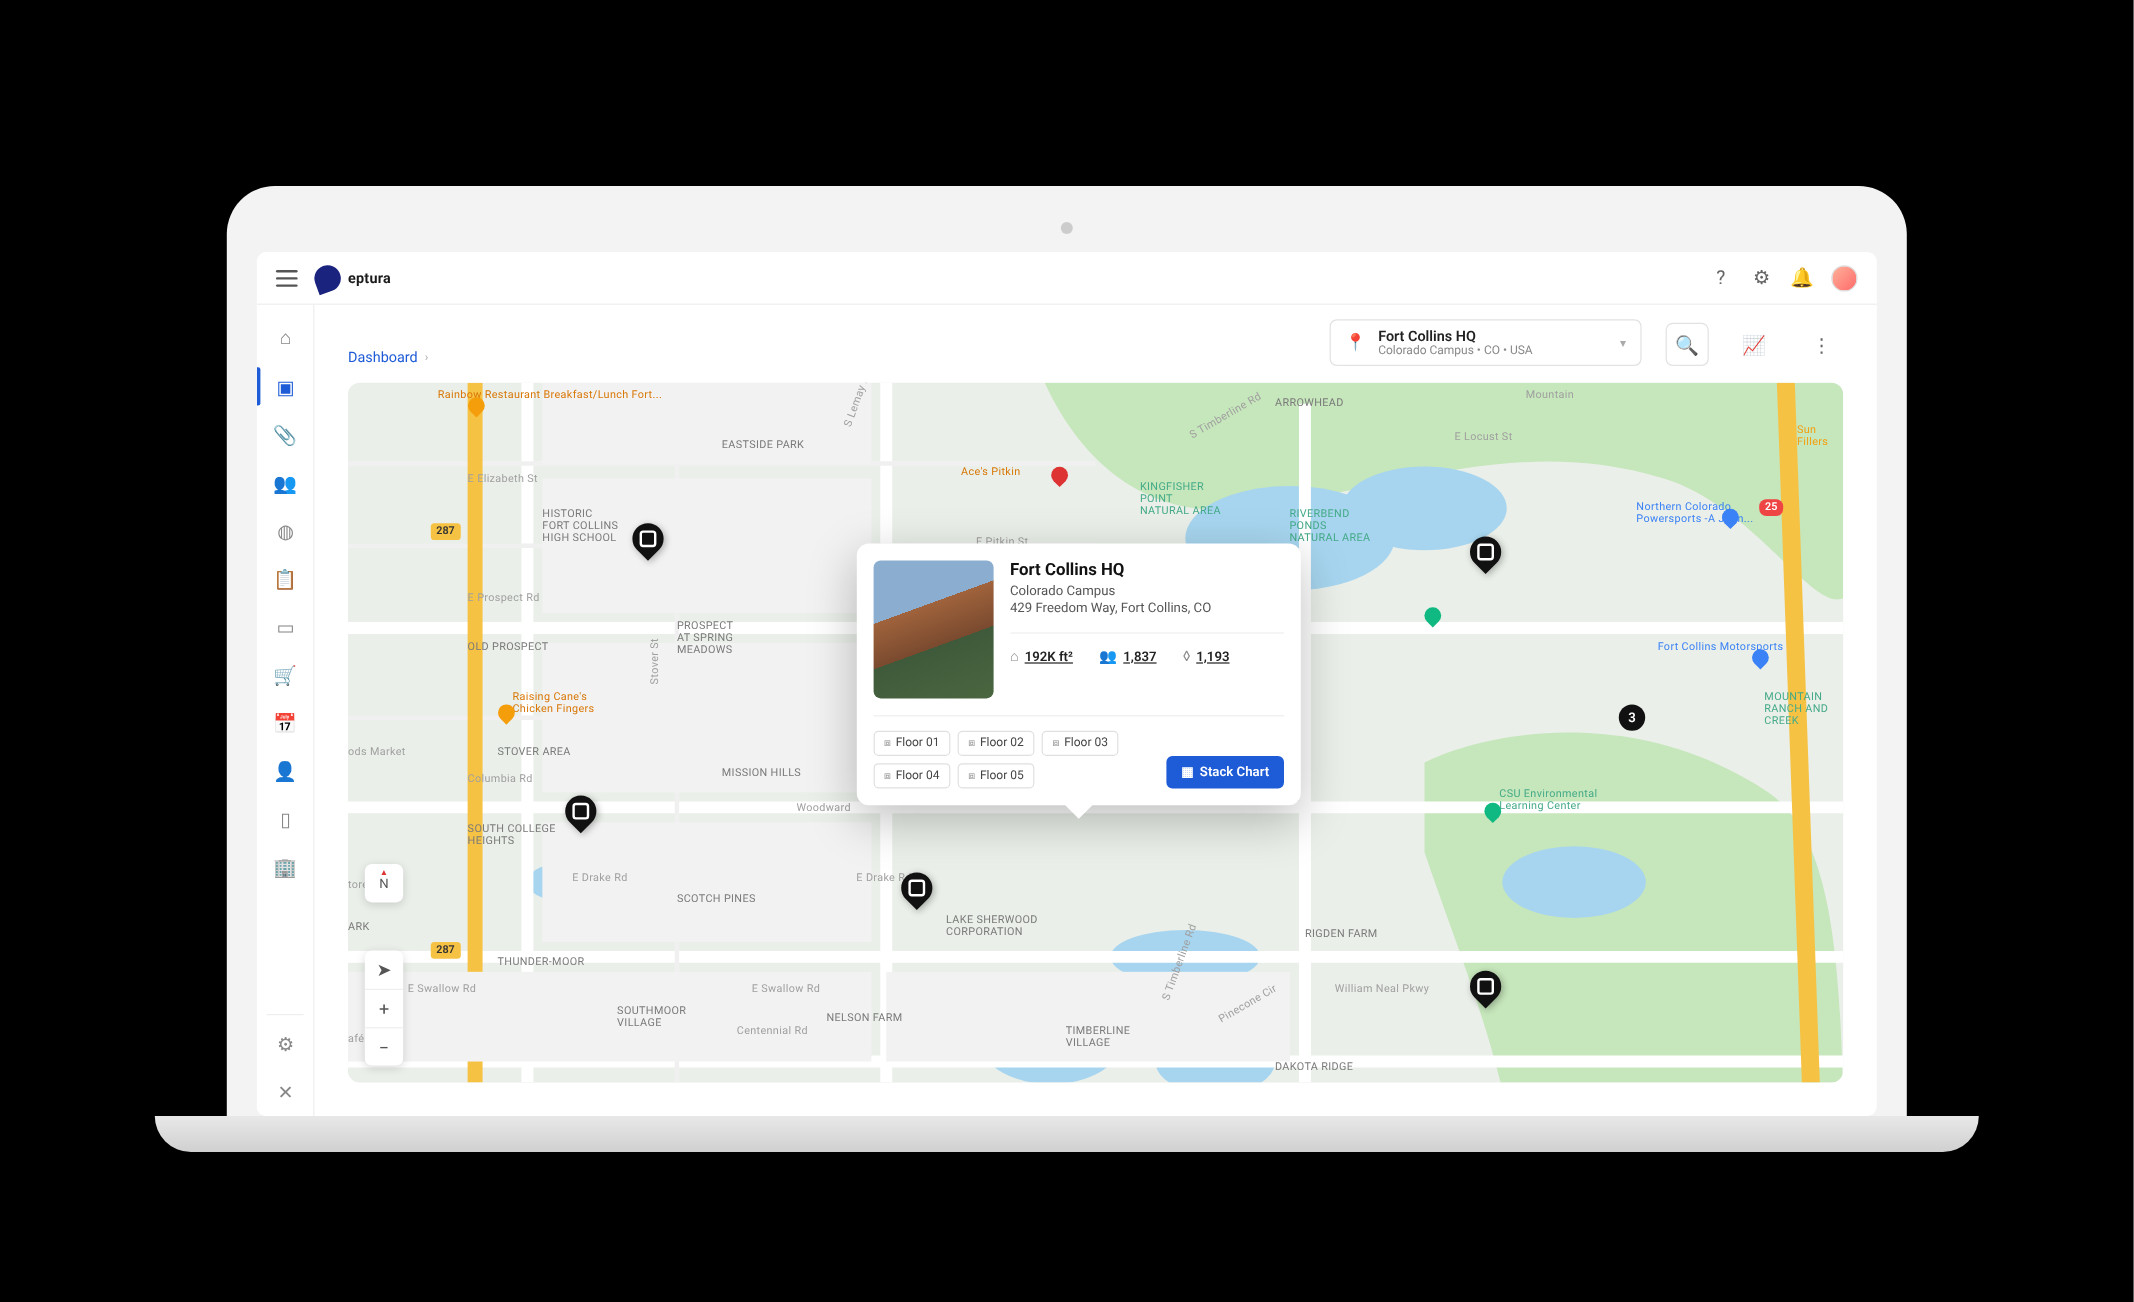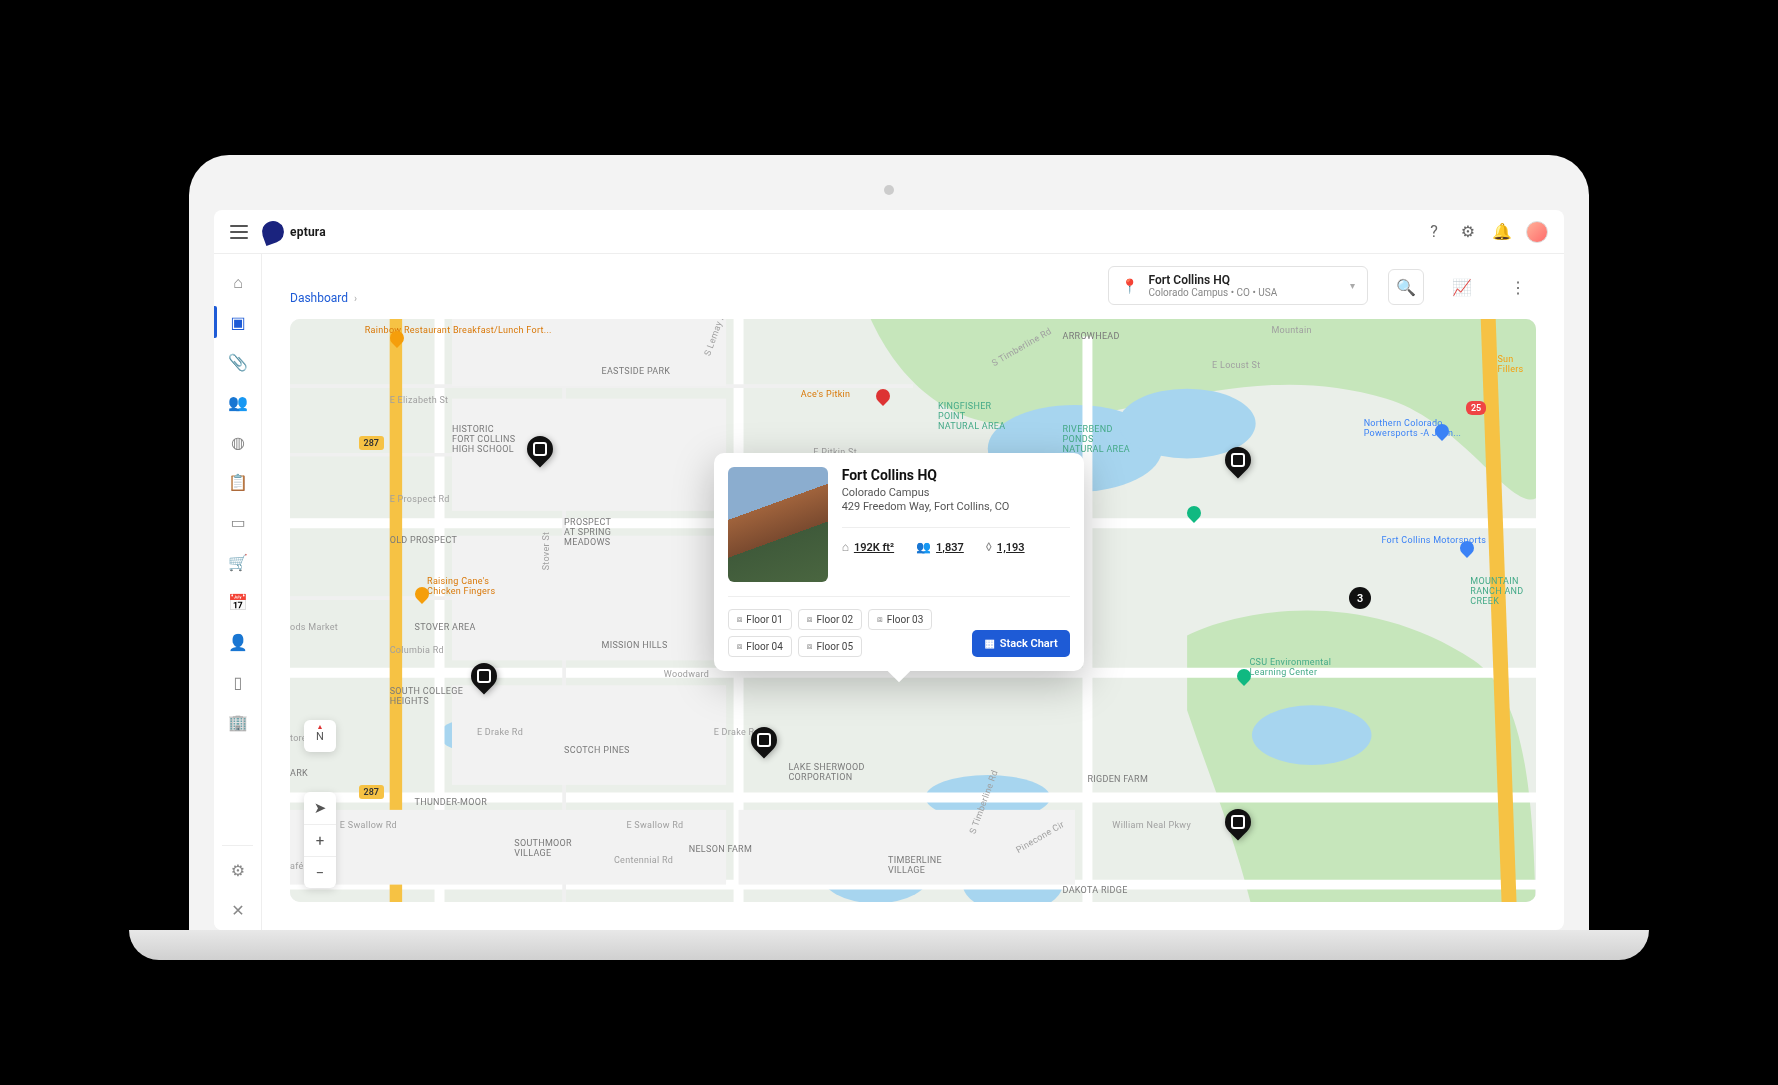--- a/index.html
+++ b/index.html
@@ -36,21 +36,21 @@
 .loc-text .loc-path { font-size:10px; color:#888; }
 .loc-picker .dd { color:#aaa; margin-left:auto; font-size:10px; }
 .head-ico { width:36px; height:36px; border:1px solid #e2e2e2; border-radius:6px; display:flex; align-items:center; justify-content:center; color:#666; cursor:pointer; font-size:16px; }
 .map-wrap { flex:1; margin:0 28px 28px 28px; border-radius:10px; overflow:hidden; position:relative; background:#eef1ee; }
 .map-svg { position:absolute; inset:0; width:100%; height:100%; }
 .marker { position:absolute; width:26px; height:26px; background:#111; border-radius:50% 50% 50% 0; transform:rotate(-45deg); display:flex; align-items:center; justify-content:center; cursor:pointer; box-shadow:0 2px 6px rgba(0,0,0,.3); }
 .marker::after { content:''; width:10px; height:10px; border:2px solid #fff; border-radius:3px; transform:rotate(45deg); }
 .marker-count { position:absolute; width:22px; height:22px; background:#111; color:#fff; border-radius:50%; display:flex; align-items:center; justify-content:center; font-size:11px; font-weight:600; cursor:pointer; }
 .map-label { position:absolute; font-size:9px; color:#7a7a7a; white-space:nowrap; text-transform:uppercase; letter-spacing:.3px; }
 .map-label.road { color:#a0a0a0; text-transform:none; }
-.map-label.poi { color:#4a8; }
+.map-label.poi { color:#4a8;margin-left:12px; }
 .popup { position:absolute; left:34%; top:23%; width:370px; background:#fff; border-radius:10px; box-shadow:0 12px 40px rgba(0,0,0,.25); padding:14px; }
 .popup::after { content:''; position:absolute; bottom:-8px; left:50%; width:16px; height:16px; background:#fff; transform:translateX(-50%) rotate(45deg); }
 .pop-top { display:flex; gap:14px; }
 .pop-img { width:100px; height:115px; border-radius:6px; background:linear-gradient(160deg,#8badcf 0%,#8badcf 35%,#a0633c 35%,#7a4a2f 60%,#3f5a3a 60%,#4a6640 100%); flex-shrink:0; }
 .pop-info { flex:1; }
 .pop-title { font-size:14px; font-weight:700; color:#111; }
 .pop-sub { font-size:11px; color:#555; margin-top:3px; }
 .pop-addr { font-size:11px; color:#555; margin-top:1px; }
 .pop-stats { display:flex; gap:22px; margin-top:14px; padding-top:12px; border-top:1px solid #eee; }
 .stat { display:flex; align-items:center; gap:5px; font-size:11px; color:#222; }
@@ -65,21 +65,21 @@
 .map-ctrl { position:absolute; left:14px; bottom:14px; background:#fff; border-radius:6px; box-shadow:0 2px 8px rgba(0,0,0,.15); display:flex; flex-direction:column; }
 .map-ctrl.compass { bottom:150px; width:32px; height:32px; display:flex; align-items:center; justify-content:center; font-size:11px; color:#555; }
 .map-ctrl.compass::before { content:'▲'; position:absolute; top:3px; font-size:7px; color:#d33; }
 .map-ctrl-btn { width:32px; height:32px; display:flex; align-items:center; justify-content:center; color:#555; cursor:pointer; font-size:15px; border-top:1px solid #eee; }
 .map-ctrl-btn:first-child { border-top:none; }
 .poi-pin { position:absolute; width:14px; height:14px; background:#e74c3c; border-radius:50% 50% 50% 0; transform:rotate(-45deg); }
 .poi-pin.blue { background:#3b82f6; }
 .poi-pin.green { background:#10b981; }
 .poi-pin.orange{ background:#f59e0b; }
 .hwy { position:absolute; font-size:9px; background:#f6c244; color:#333; padding:2px 5px; border-radius:3px; font-weight:600; }
-.hwy.interstate { background:#ef4444; color:#fff; border-radius:6px; }
+.hwy.interstate { background:#ef4444; color:#fff; border-radius:6px;margin-top:15px; }
 </style>
 </head>
 <body>
 
 <div class="laptop">
   <div class="camera"></div>
   <div class="screen">
 
     <div class="topbar">
       <div class="hamburger">

